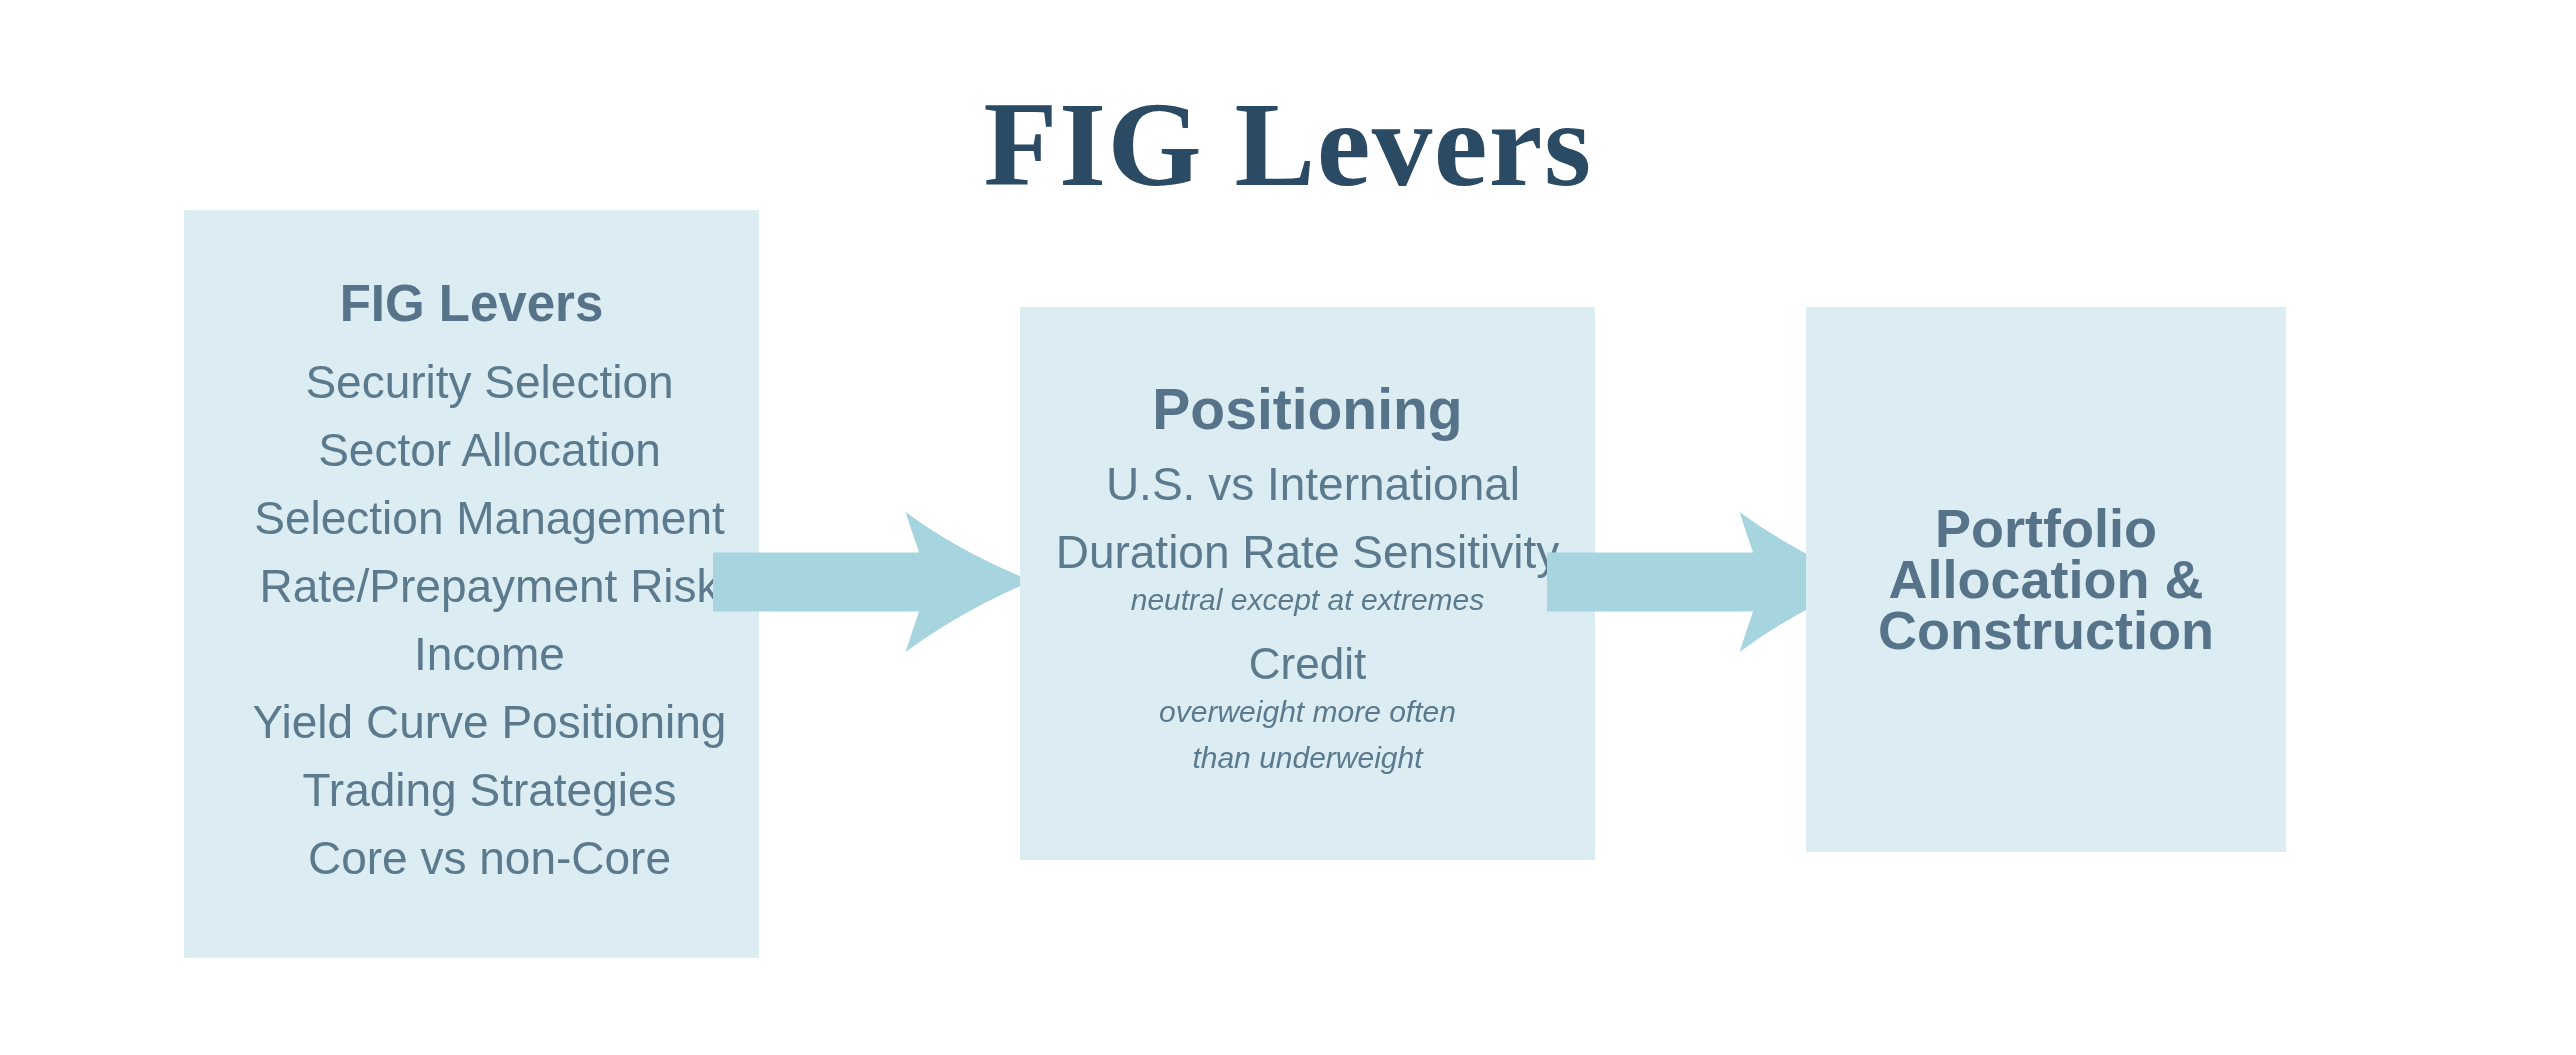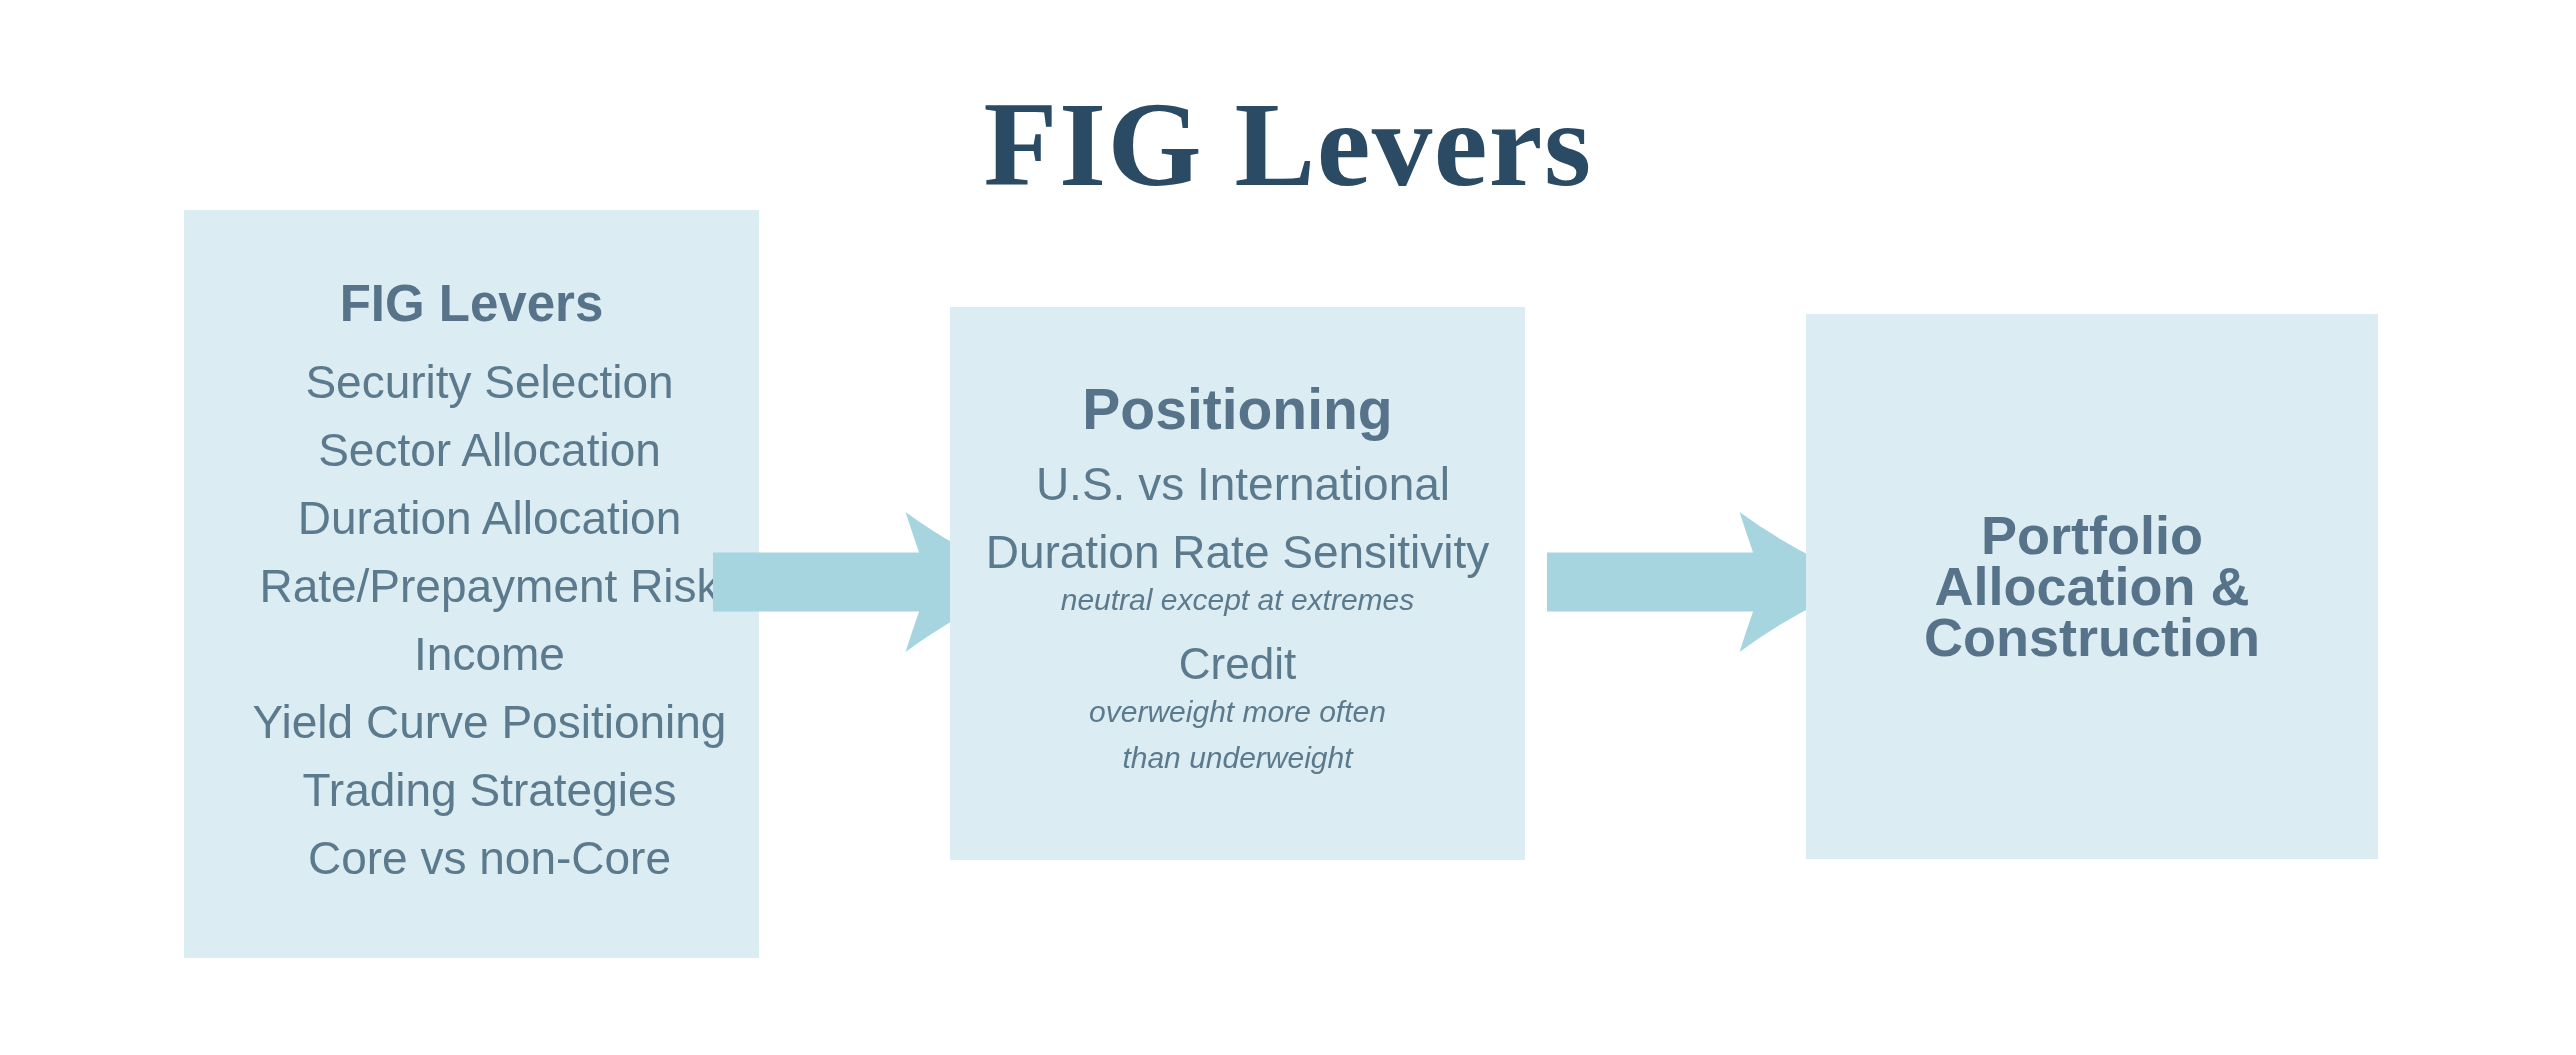--- a/index.html
+++ b/index.html
@@ -51,43 +51,43 @@
     padding-top: 68px;
   }
   .box-left h2 { margin-bottom: 18.5px; }
   .box-left .item {
     font-size: 46px;
     line-height: 68px;
     font-weight: 400;
     margin-left: 36px;
   }
   .box-middle {
-    left: 950px; top: 307px;
+    left: 1020px; top: 307px;
     width: 575px; height: 553px;
     padding-top: 74px;
   }
   .box-middle h2 { font-size: 57px; }
   .box-middle .item {
     font-size: 46px;
     line-height: 51px;
     font-weight: 400;
   }
   .box-middle .item-us { margin-top: 21.3px; margin-left: 11px; }
   .box-middle .item-duration { margin-top: 16.4px; }
   .box-middle .item-credit { margin-top: 16.4px; font-size: 44px; }
   .box-middle .note {
     font-style: italic;
     font-size: 30px;
     line-height: 44px;
     white-space: pre-line;
   }
   .box-middle .note-credit { line-height: 46px; }
   .box-right {
-    left: 1806px; top: 314px;
-    width: 572px; height: 545px;
+    left: 1806px; top: 307px;
+    width: 480px; height: 545px;
     display: flex;
     align-items: center;
     justify-content: center;
     text-align: center;
   }
   .box-right h2 {
     font-size: 54px;
     line-height: 51px;
     white-space: pre-line;
   }
@@ -105,21 +105,21 @@
 <body>
 
 <div class="canvas">
 
   <h1 class="title">FIG Levers</h1>
 
   <section class="box box-left">
     <h2>FIG Levers</h2>
     <p class="item">Security Selection</p>
     <p class="item">Sector Allocation</p>
-    <p class="item">Duration Allocation</p>
+    <p class="item">Selection Management</p>
     <p class="item">Rate/Prepayment Risk</p>
     <p class="item">Income</p>
     <p class="item">Yield Curve Positioning</p>
     <p class="item">Trading Strategies</p>
     <p class="item">Core vs non-Core</p>
   </section>
 
   <svg class="arrow arrow-1" viewBox="0 0 449 197" aria-hidden="true">
     <path d="M0,57 H290 Q280,28 271,0 Q350,58 449,97 Q350,139 271,197 Q280,169 290,140 H0 Z"></path>
   </svg>

